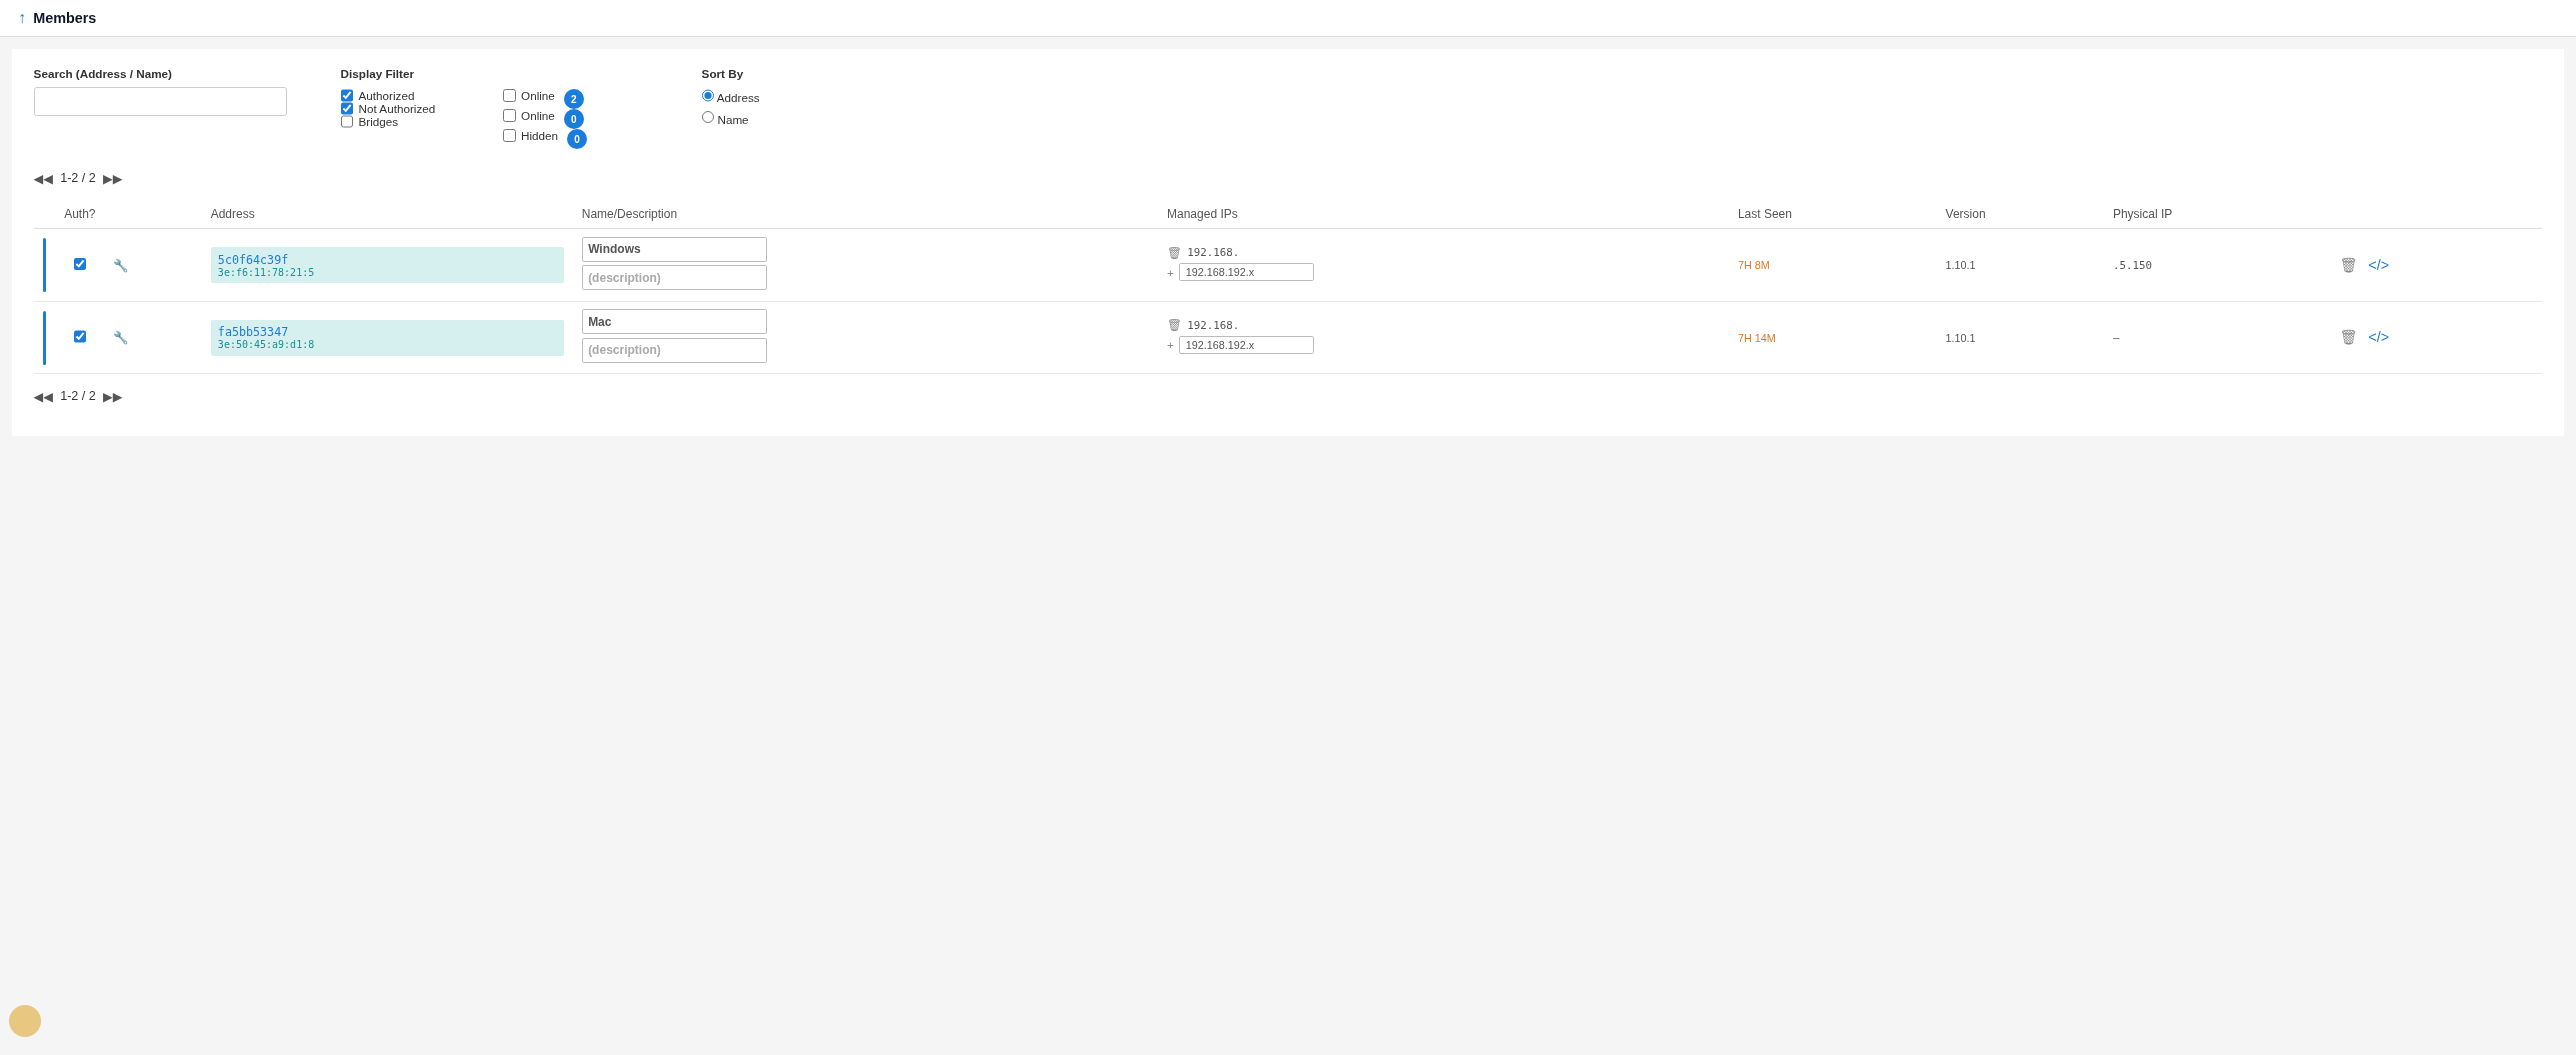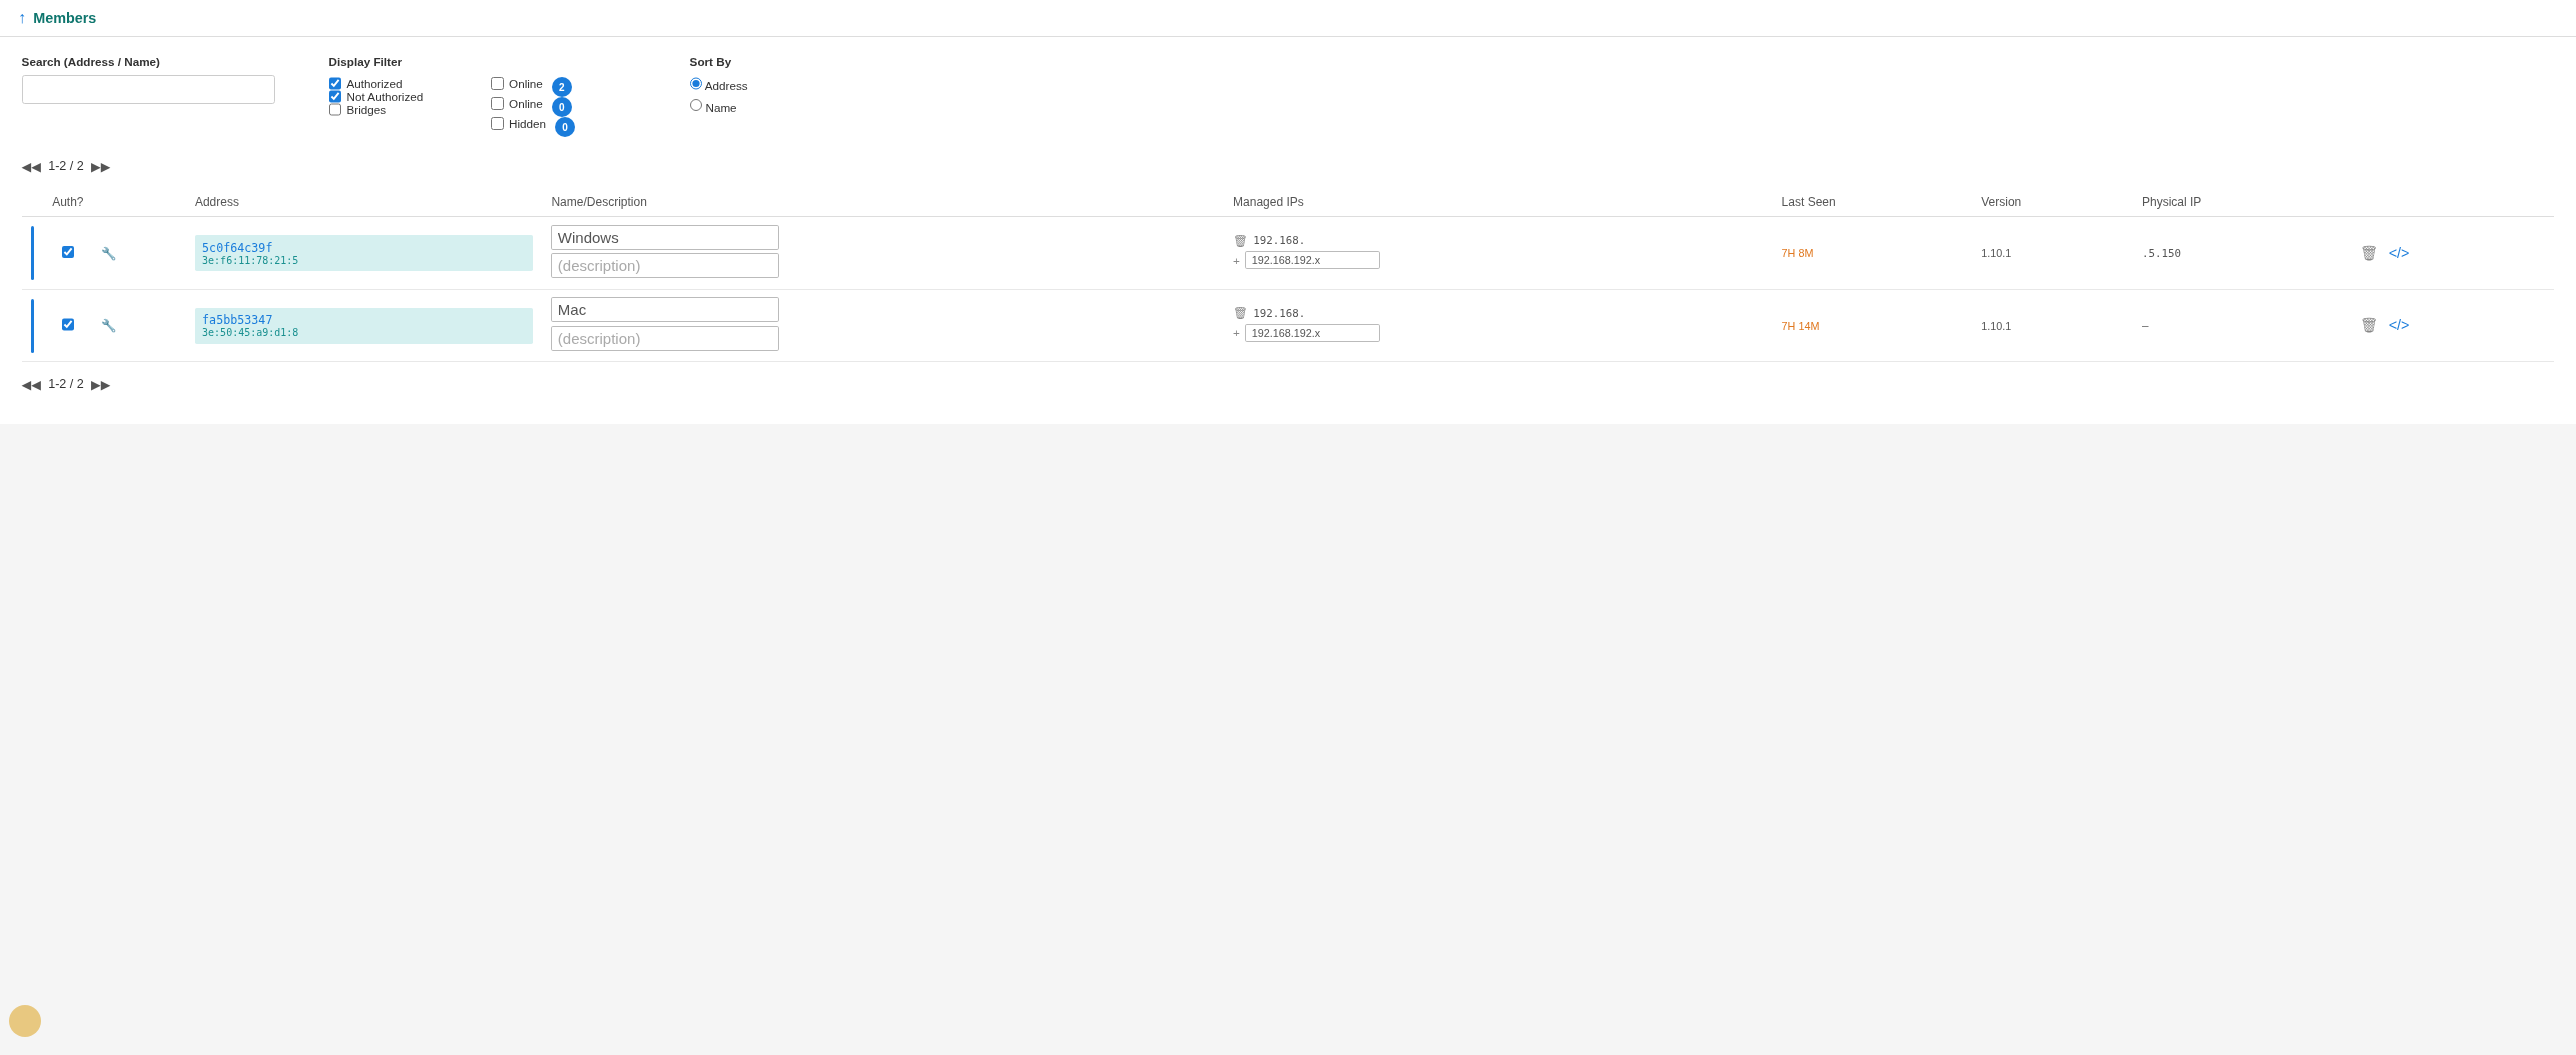--- a/index.html
+++ b/index.html
@@ -18,25 +18,25 @@
       gap: 7.2px;
     }
     .up-arrow {
       color: #1a7cdb;
       font-size: 16px;
       font-weight: bold;
     }
     .page-title {
       font-size: 14.4px;
       font-weight: 600;
-      color: #0f766e;
+      color: #0f172a;
     }
     .main-content {
       background: #fff;
-      margin: 0;
+      margin: 12px;
       padding: 18px 21.6px;
     }
     .controls-section {
       display: flex;
       gap: 54px;
       margin-bottom: 21.6px;
       align-items: flex-start;
     }
     .search-section { flex: 0 0 253px; }
     .search-label {
@@ -158,29 +158,30 @@
       border-radius: 1.8px;
       font-family: monospace;
       font-size: 10.8px;
       color: #1a7cdb;
       min-width: 99px;
     }
     .address-main { font-size: 11.7px; font-weight: 500; }
     .address-sub { font-size: 10px; color: #1a9090; }
     .name-cell { min-width: 162px; }
     .name-input, .desc-input {
-      width: 228px;
+      width: 185px;
       height: 25px;
       border: 0.9px solid #bbb;
       border-radius: 1.8px;
       padding: 2.7px 5.4px;
-      font-size: 15px;
+      font-size: 12px;
       margin-bottom: 3.6px;
       display: block;
       color: #555;
+      font-weight: bold;
     }
     .desc-input { color: #aaa; }
     .managed-ips-cell { min-width: 198px; }
     .ip-row {
       display: flex;
       align-items: center;
       gap: 5.4px;
       margin-bottom: 3.6px;
     }
     .ip-delete-btn {

